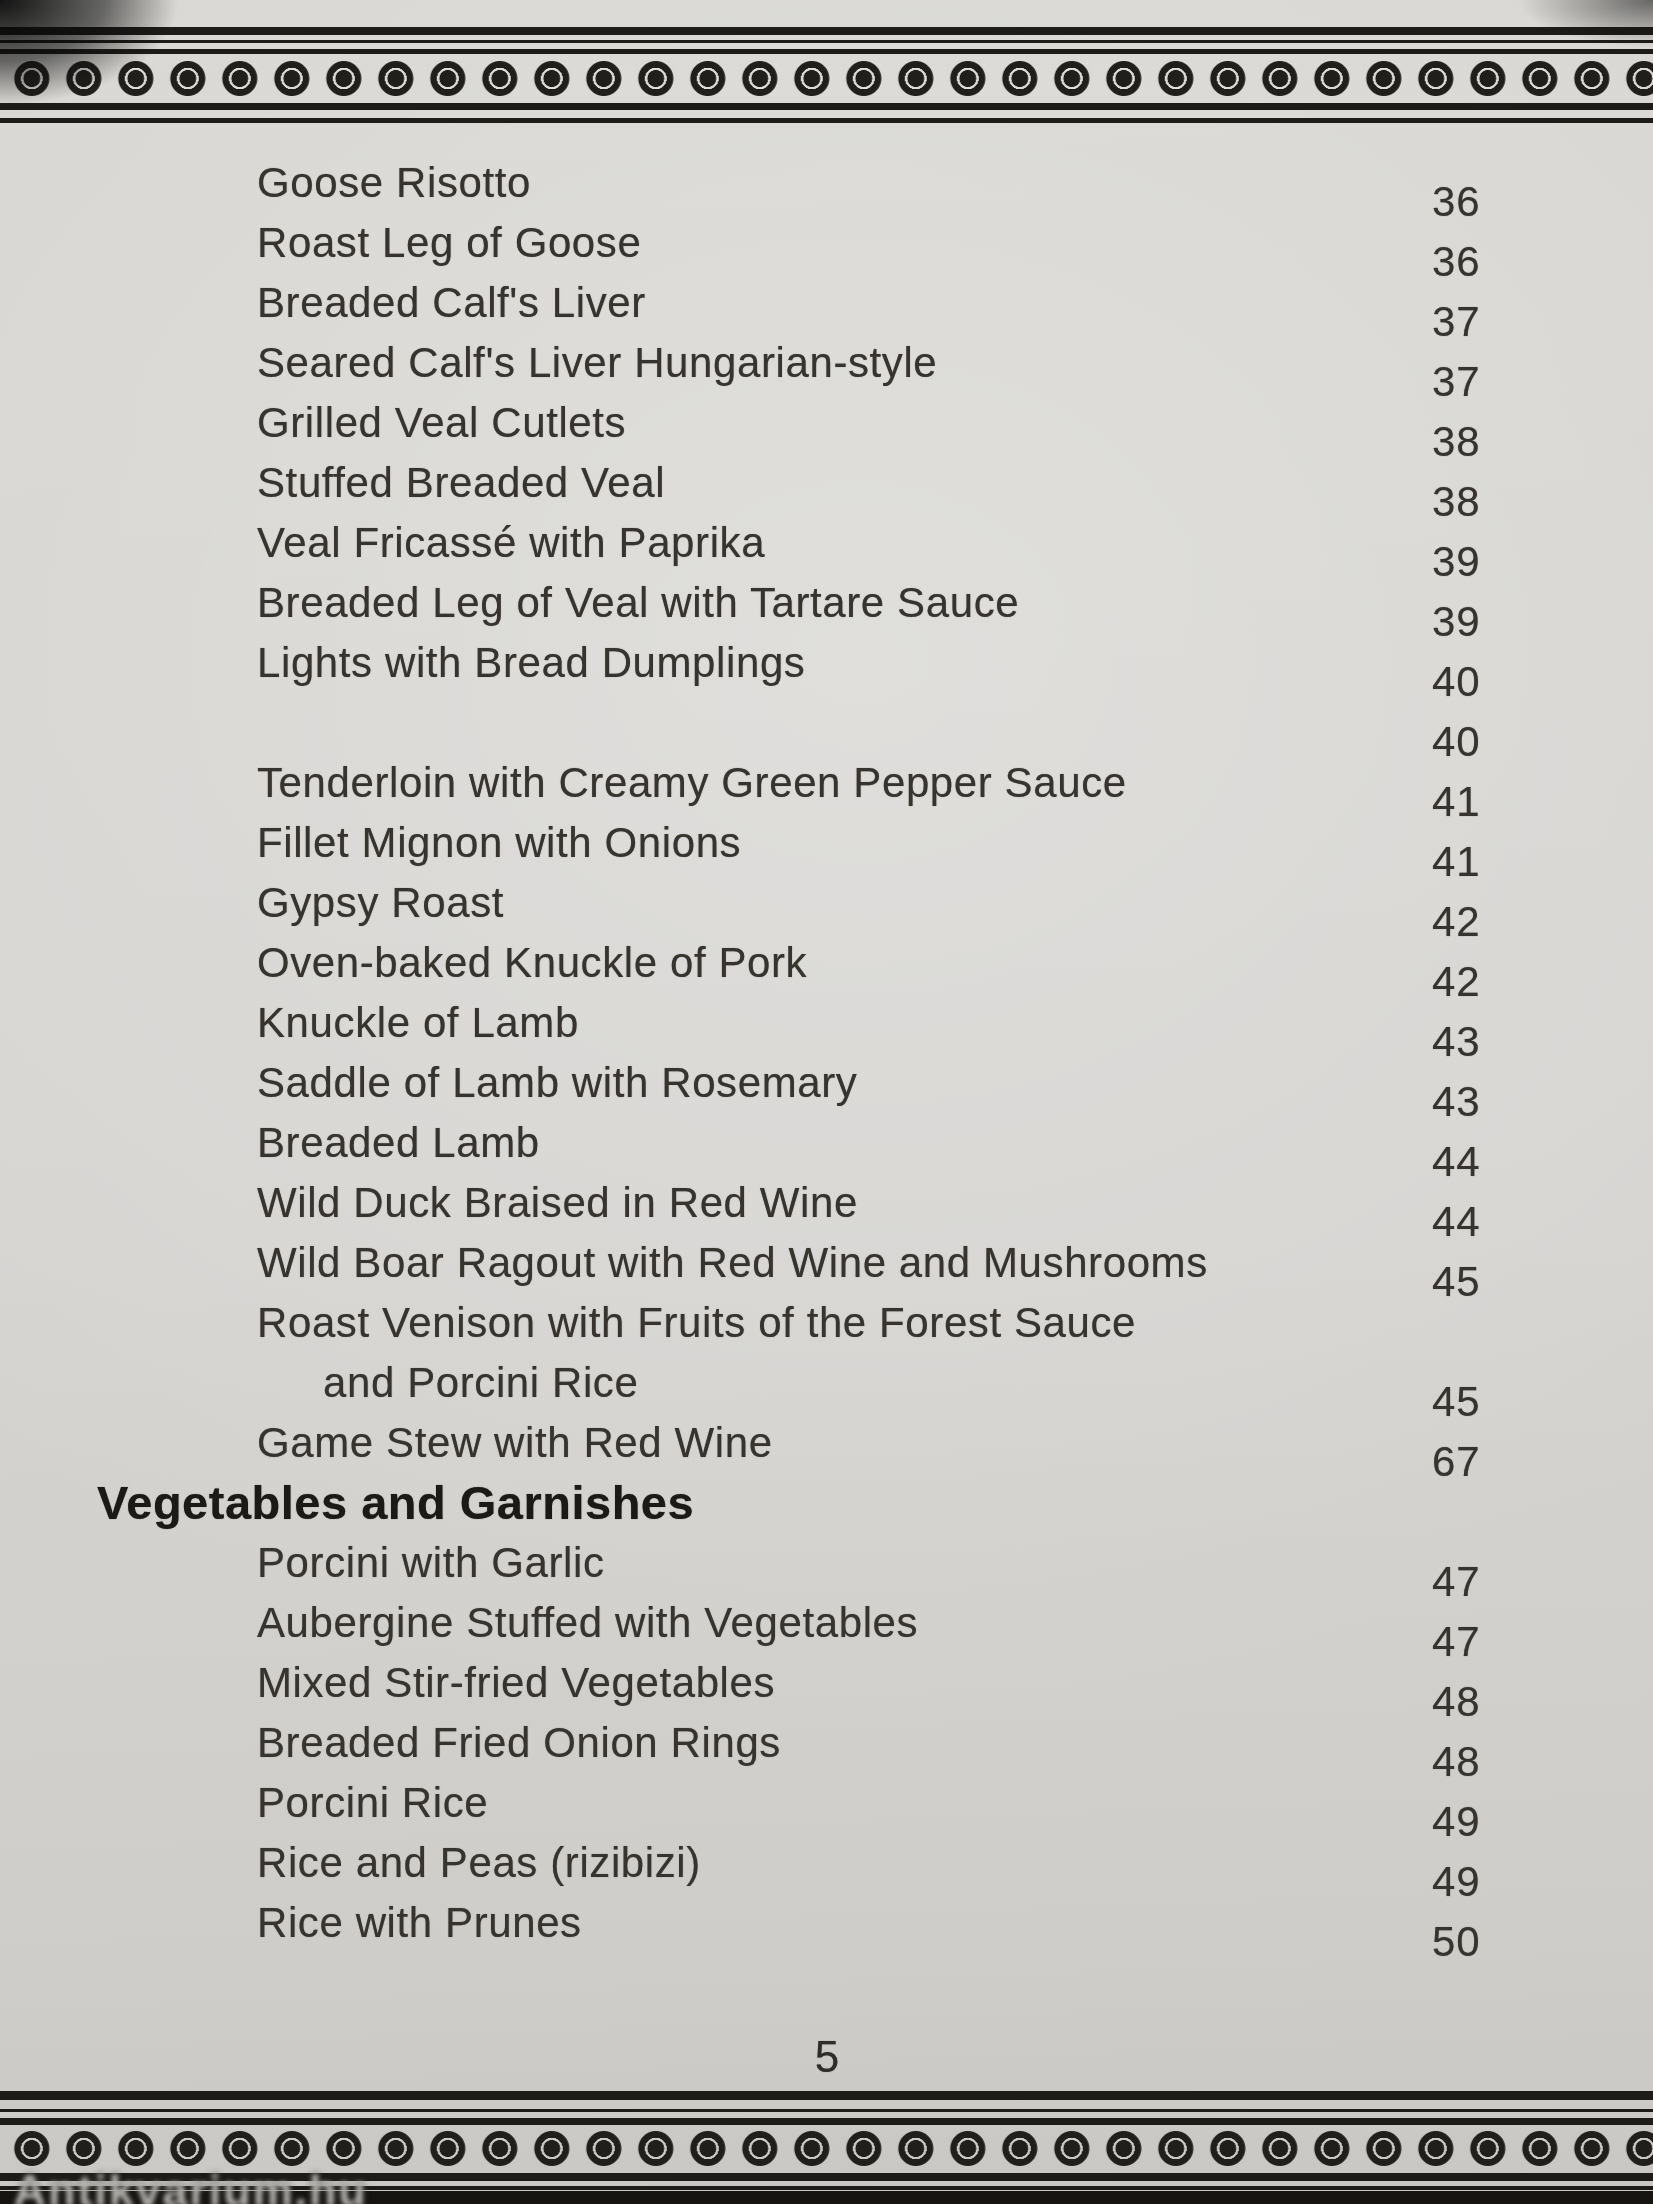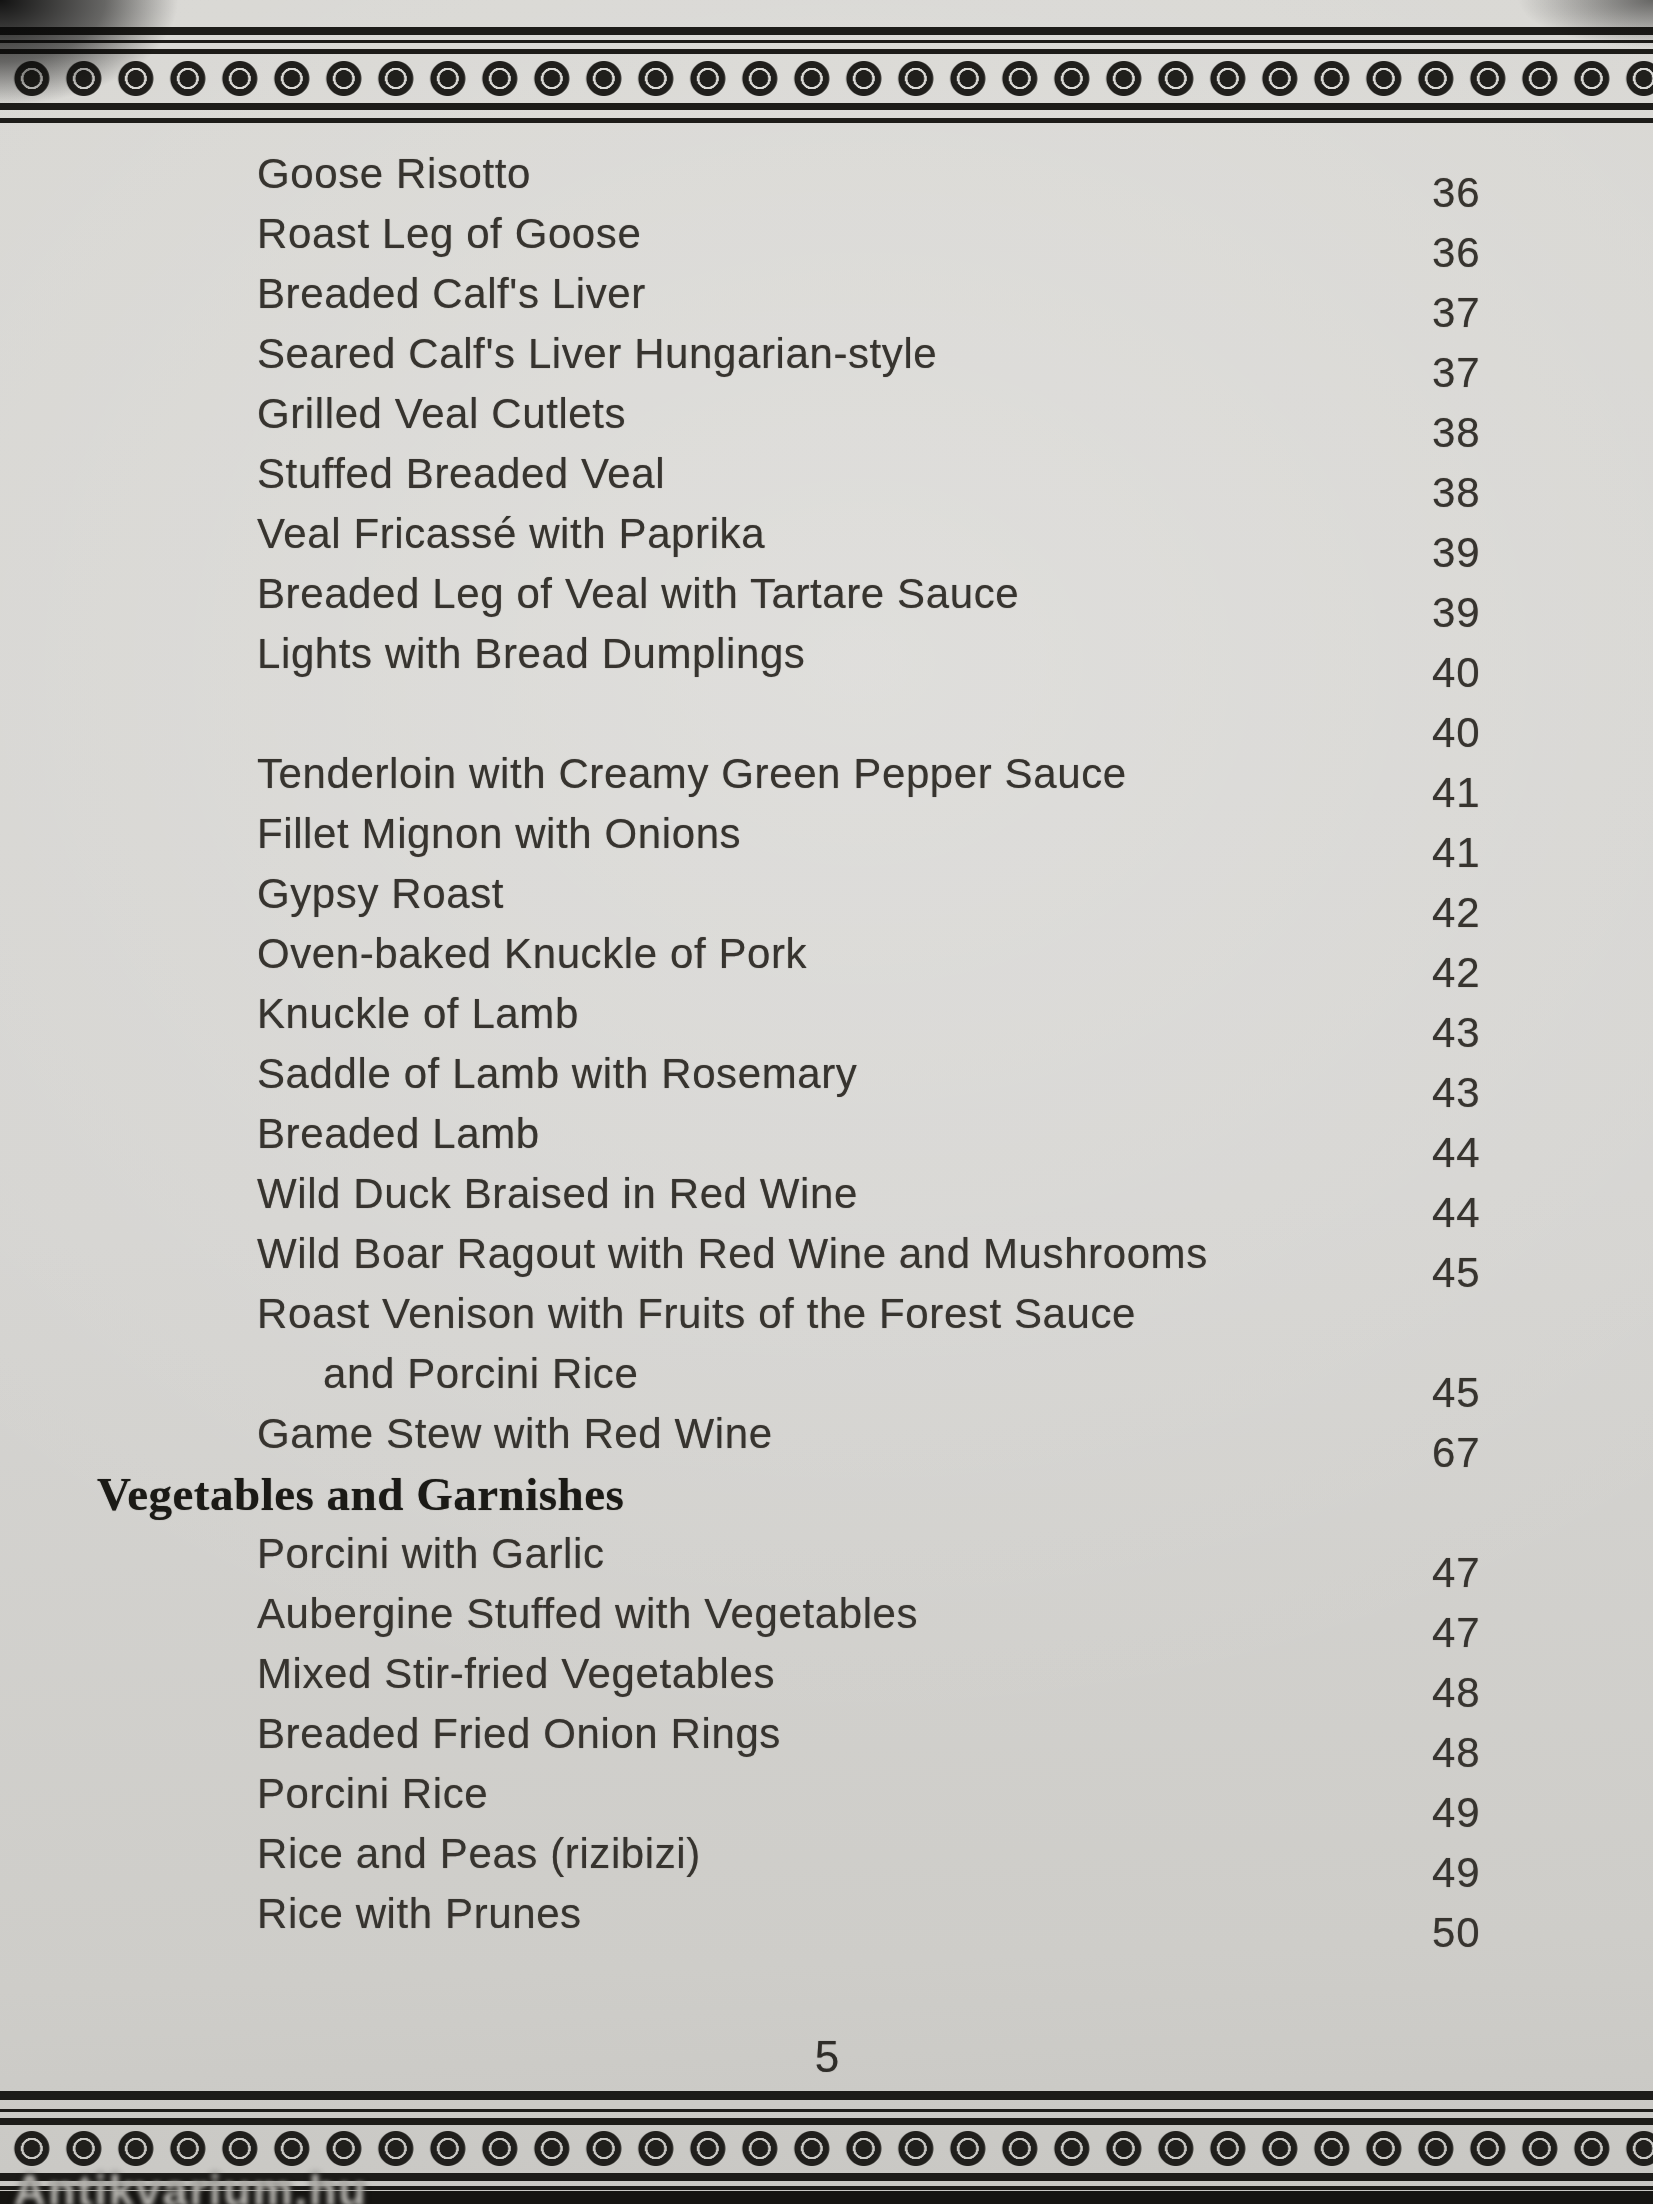--- a/index.html
+++ b/index.html
@@ -41,39 +41,39 @@
   }
   .watermark {
     position:absolute; left:13.6px; bottom:-11.6px;
     font-size:45px; font-weight:bold; letter-spacing:1.9px;
     color:#b9b7b2; filter:blur(2.5px);
     text-shadow:0 0 5.8px rgba(20,20,18,0.9);
     white-space:nowrap;
   }
 
   
-  .toc { position:absolute; top:144px; left:0; width:100%; }
+  .toc { position:absolute; top:153px; left:0; width:100%; }
   .row { position:relative; height:60px; }
   .row .title {
     position:absolute; left:257px; top:0;
     font-size:42px; line-height:60px;
     color:#37342f; letter-spacing:0.6px; white-space:nowrap;
     text-shadow:0 0 1px rgba(55,52,47,0.55);
   }
   .row.cont .title { left:323px; }
   .row .num {
     position:absolute; left:1432px; top:0;
     font-size:42px; line-height:60px;
     color:#37342f; letter-spacing:1px;
     text-shadow:0 0 1px rgba(55,52,47,0.55);
     margin-top:19px;
   }
   .row.heading-row .heading {
     position:absolute; left:97px; top:0;
-    font-family:Liberation Serif, serif; font-weight:bold;
+    font-family:Liberation Sans, sans-serif; font-weight:bold;
     font-size:47px; line-height:60px;
     color:#1b1a16; letter-spacing:0.5px; white-space:nowrap;
     text-shadow:0 0 1px rgba(20,20,16,0.6);
   }
 
   .page-num {
     position:absolute; top:2028px; left:0; width:100%;
     text-align:center;
     font-size:44px; line-height:58px; color:#2f2d29;
     text-shadow:0 0 1px rgba(47,45,41,0.55);

